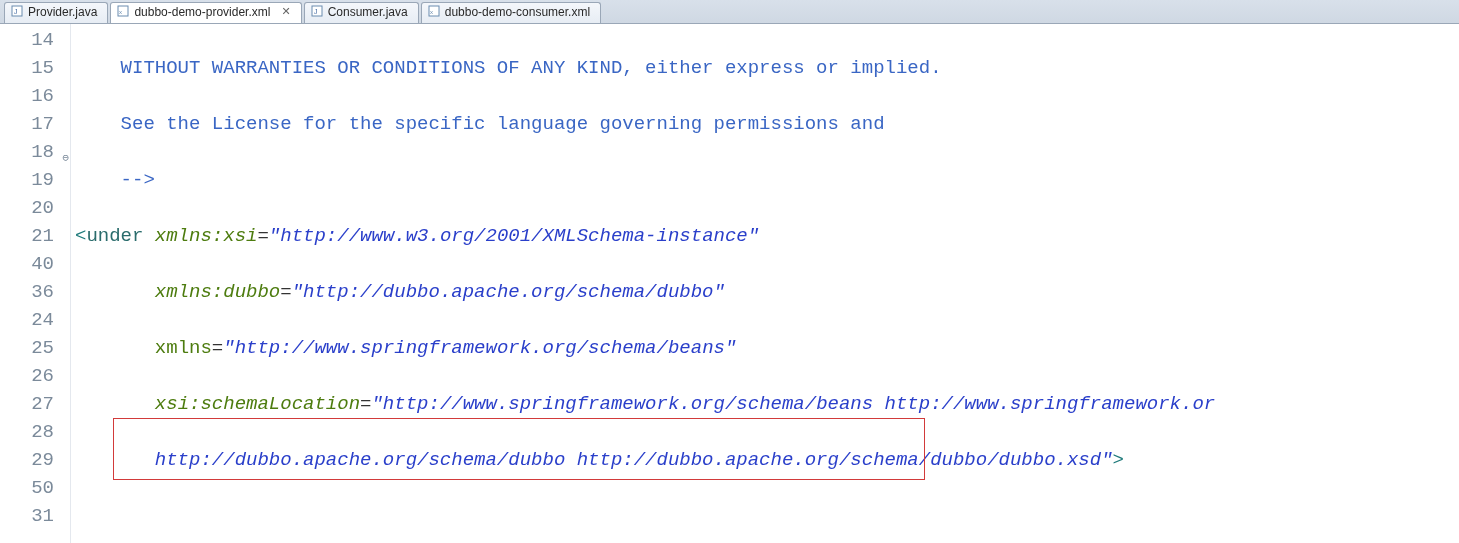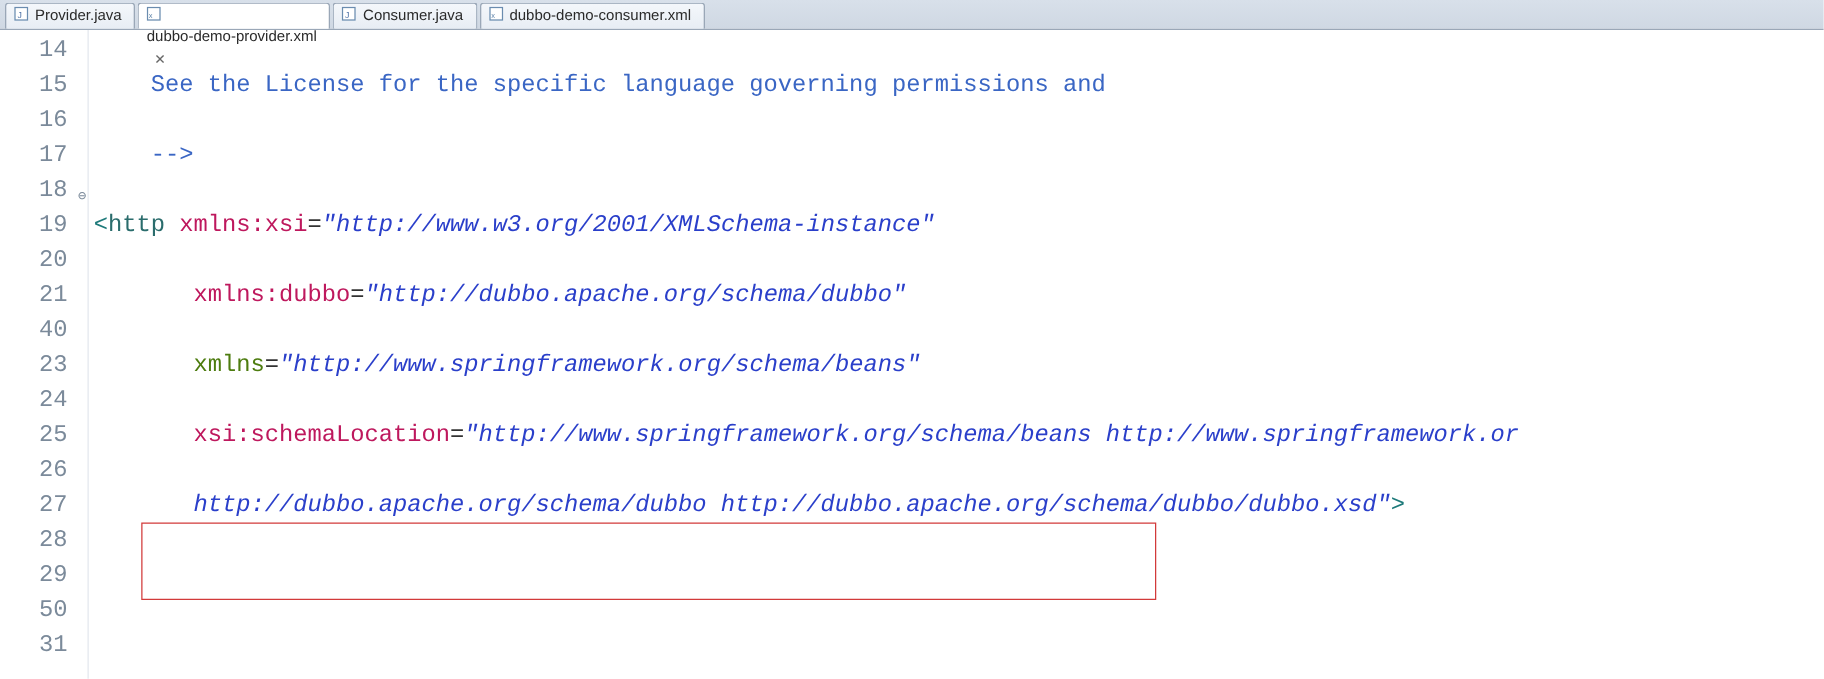--- a/index.html
+++ b/index.html
@@ -30,21 +30,20 @@
     border:1px solid #9aa7b7;
     border-bottom:none;
     border-radius:3px 3px 0 0;
     font-size:12px;
     color:#2a2a2a;
     cursor:pointer;
     height:21px;
   }
   .tab.active {
     background:#ffffff;
-    flex-direction:column;
   }
   .tab .close {
     margin-left:6px;
     font-size:11px;
     color:#666;
   }
   .tab .ficon {
     width:12px;height:12px;flex:0 0 12px;
   }
   .editor-wrap {
@@ -85,21 +84,21 @@
     font-size:19px;
     line-height:28px;
     white-space:pre;
     overflow:hidden;
     position:relative;
   }
   .cline { height:28px; padding-left:4px; }
   .t-comment { color:#3a66c4; }
   .t-tagpunc { color:#1e7a7a; }
   .t-tagname { color:#2a6c6c; }
-  .t-prefix  { color:#be185d; }
+  .t-prefix  { color:#4d7c0f;font-style:italic; }
   .t-attr    { color:#4d7c0f; }
   .t-str     { color:#2a3fca; font-style:italic; }
   .redbox {
     position:absolute;
     border:1px solid #d23a3a;
     pointer-events:none;
   }
 </style>
 </head>
 <body>
@@ -140,34 +139,35 @@
   <div class="gutter" id="gutter">
       <div class="gnum">14</div>
       <div class="gnum">15</div>
       <div class="gnum">16</div>
       <div class="gnum">17</div>
       <div class="gnum fold-mark">18</div>
       <div class="gnum">19</div>
       <div class="gnum">20</div>
       <div class="gnum">21</div>
       <div class="gnum">40</div>
-      <div class="gnum">23</div>
+      <div class="gnum">36</div>
       <div class="gnum">24</div>
       <div class="gnum">25</div>
       <div class="gnum">26</div>
       <div class="gnum">27</div>
       <div class="gnum">28</div>
       <div class="gnum">29</div>
       <div class="gnum">50</div>
       <div class="gnum">31</div>
     </div>
   <div class="code">
+<div class="cline"><span class="t-comment">    WITHOUT WARRANTIES OR CONDITIONS OF ANY KIND, either express or implied.</span></div>
 <div class="cline"><span class="t-comment">    See the License for the specific language governing permissions and</span></div>
 <div class="cline"><span class="t-comment">    --&gt;</span></div>
-<div class="cline"><span class="t-tagpunc">&lt;</span><span class="t-tagname">http</span><span> </span><span class="t-prefix">xmlns:xsi</span><span>=</span><span class="t-str">"http://www.w3.org/2001/XMLSchema-instance"</span></div>
+<div class="cline"><span class="t-tagpunc">&lt;</span><span class="t-tagname">under</span><span> </span><span class="t-prefix">xmlns:xsi</span><span>=</span><span class="t-str">"http://www.w3.org/2001/XMLSchema-instance"</span></div>
 <div class="cline">       <span class="t-prefix">xmlns:dubbo</span><span>=</span><span class="t-str">"http://dubbo.apache.org/schema/dubbo"</span></div>
 <div class="cline">       <span class="t-attr">xmlns</span><span>=</span><span class="t-str">"http://www.springframework.org/schema/beans"</span></div>
 <div class="cline">       <span class="t-prefix">xsi:schemaLocation</span><span>=</span><span class="t-str">"http://www.springframework.org/schema/beans http://www.springframework.or</span></div>
 <div class="cline"><span class="t-str">       http://dubbo.apache.org/schema/dubbo http://dubbo.apache.org/schema/dubbo/dubbo.xsd"</span><span class="t-tagpunc">&gt;</span></div>
 
 
 
 
 
 

